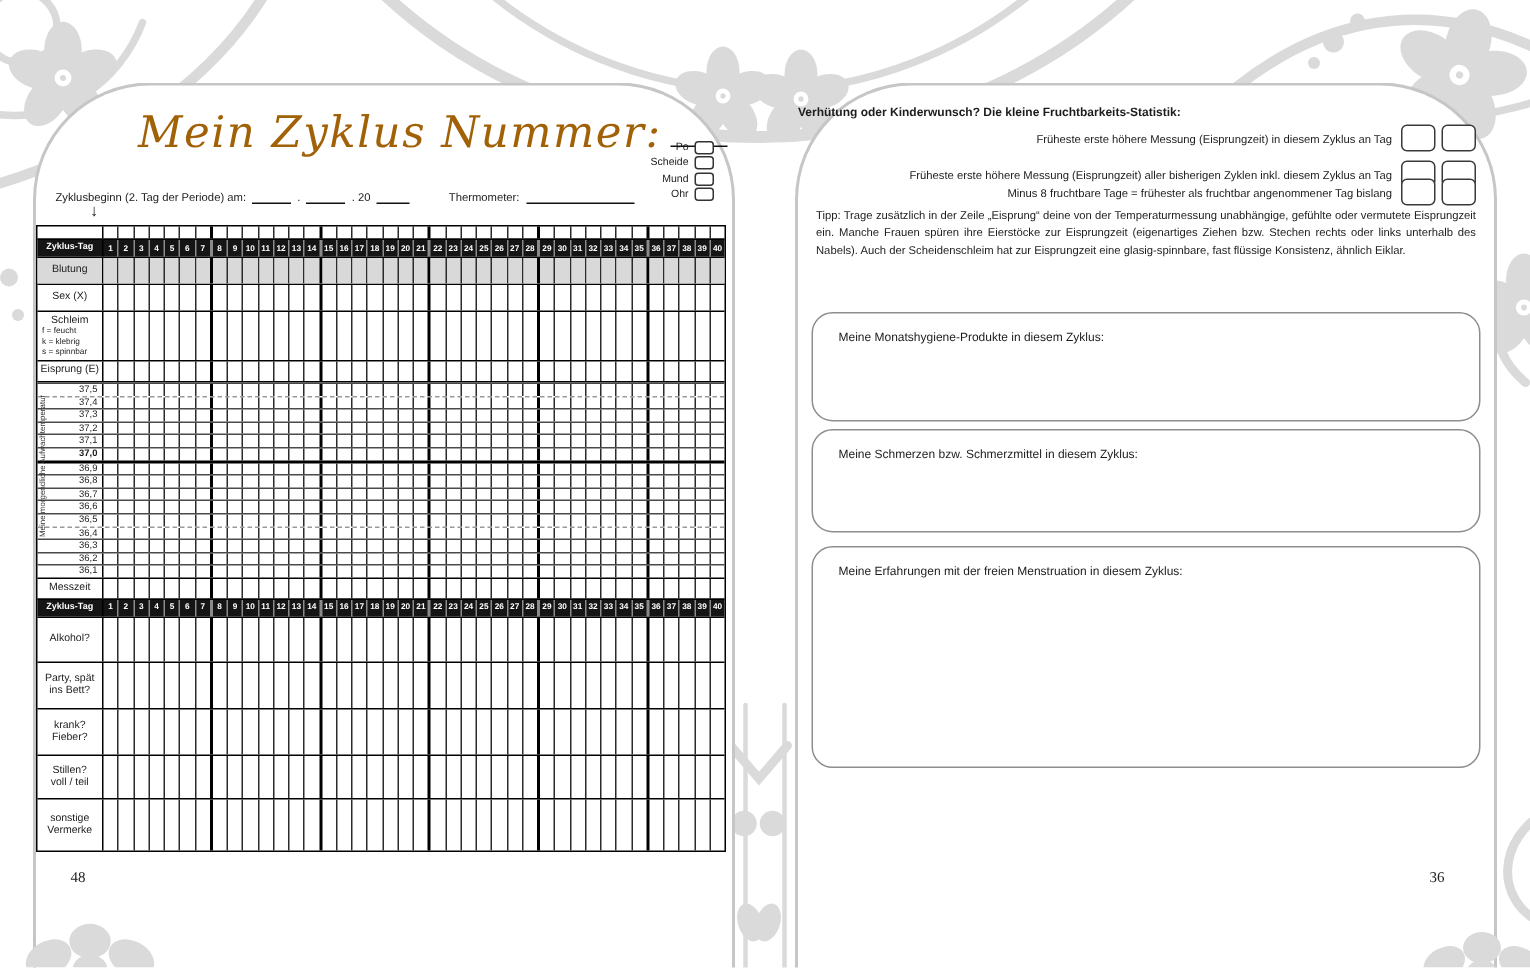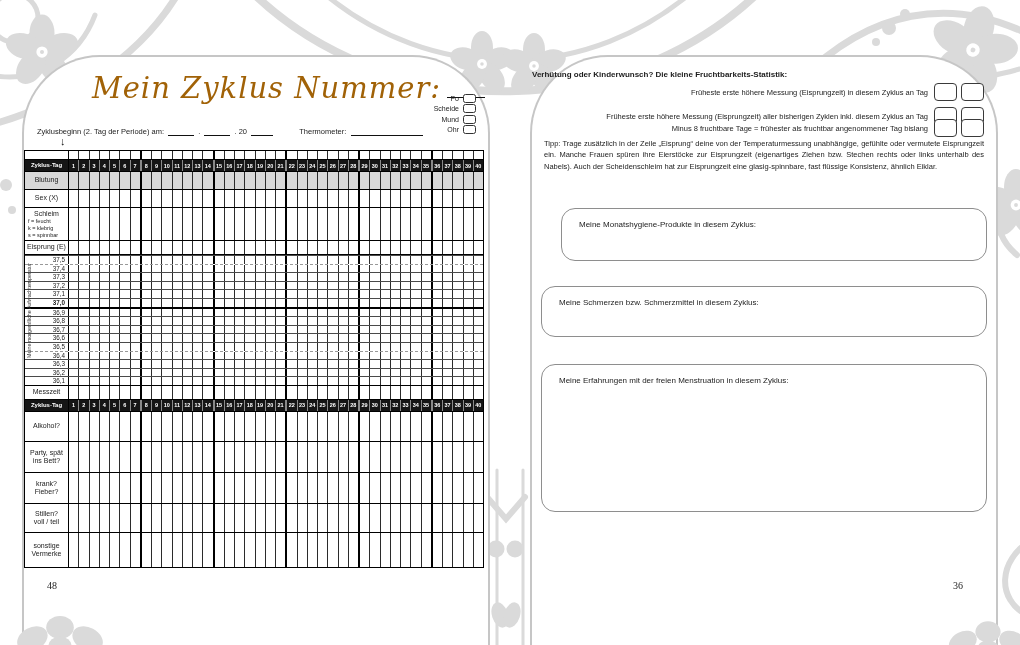--- a/index.html
+++ b/index.html
@@ -69,21 +69,21 @@
              justify-content:flex-end;font-size:7.5px;}
   .stat-line .stat-text{margin-right:6px;}
   .sl-0{top:26px;} .sl-1{top:50px;} .sl-2{top:62px;}
   .stat-boxes{display:flex;gap:4px;}
   .sbox{display:inline-block;width:21px;height:16px;border:1.2px solid #3a3a3a;border-radius:4px;
         background:#fff;}
   .tip{position:absolute;top:81px;left:12px;right:12px;font-size:7.5px;line-height:1.5;
        text-align:justify;}
   .note-box{position:absolute;left:9px;right:9px;border:1.5px solid #8e8e8e;border-radius:14px;
             background:#fff;box-sizing:border-box;}
-  .nb-0{top:151px;height:53px;margin-left:20px;} .nb-1{top:229px;height:51px;} .nb-2{top:307px;height:148px;}
+  .nb-0{top:151px;height:73px;} .nb-1{top:229px;height:69px;} .nb-2{top:307px;height:148px;}
   .note-label{font-size:8px;padding:11px 0 0 17px;}
 </style>
 </head>
 <body>
 
 <svg class="bglayer" width="1020" height="645" viewBox="0 0 1020 645">
   <defs>
     <g id="flower">
       <g fill="#dadada">
         <ellipse cx="0" cy="-15" rx="10" ry="15"></ellipse>

